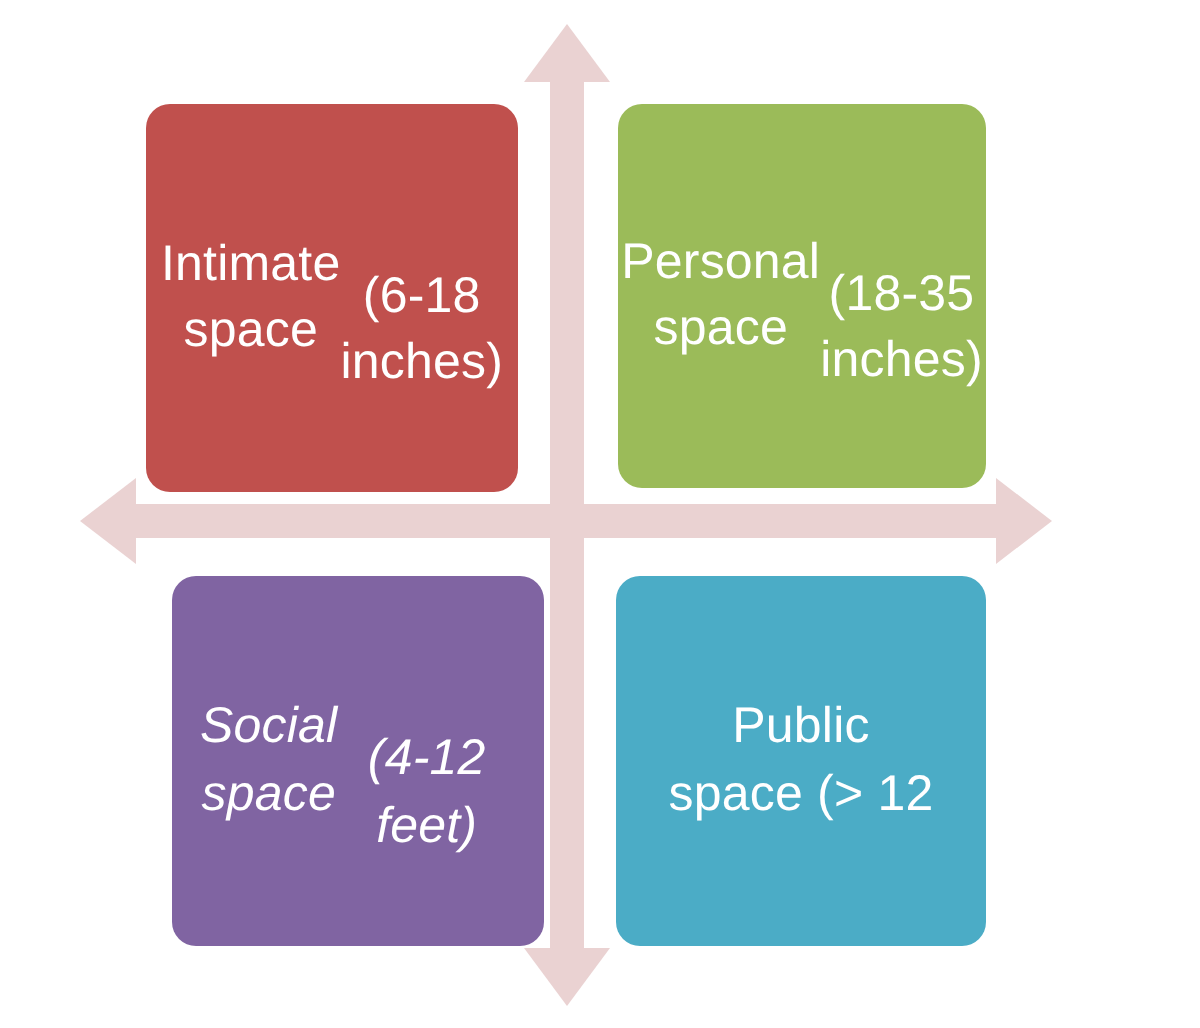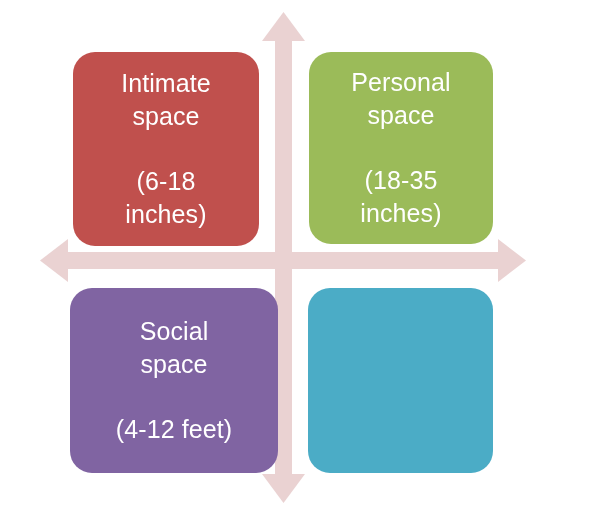--- a/index.html
+++ b/index.html
@@ -25,24 +25,23 @@
     left: 0;
     top: 0;
     width: 600px;
     height: 514px;
     pointer-events: none;
   }
 
   
   .quadrant {
     position: absolute;
-    border-radius: 22px;
+    border-radius: 12px;
     box-sizing: border-box;
     display: flex;
-    flex-direction: column;
     align-items: center;
     justify-content: center;
     text-align: center;
     color: #ffffff;
     padding: 6px 14px;
     z-index: 2;
   }
   .quadrant .q-line {
     display: block;
     font-size: 25px;
@@ -58,21 +57,21 @@
   }
 
   
   #quadrant-intimate {
     left: 73px;  top: 52px;  width: 186px; height: 194px;
   }
   #quadrant-personal {
     left: 309px; top: 52px;  width: 184px; height: 192px; text-align: center;
   }
   #quadrant-social {
-    left: 70px;  top: 288px; width: 208px; height: 185px;
+    left: 86px;  top: 288px; width: 186px; height: 185px; font-style: italic;
   }
   #quadrant-public {
     left: 308px; top: 288px; width: 185px; height: 185px;
   }
 
   
   #quadrant-public .q-detail {
     margin-top: 0;
   }
 </style>
@@ -112,15 +111,17 @@
 inches)</span>
   </div>
 
   <div class="quadrant" id="quadrant-social" style="background:#8064A2;">
     <span class="q-line q-title">Social
 space</span>
     <span class="q-line q-detail">(4-12 feet)</span>
   </div>
 
   <div class="quadrant" id="quadrant-public" style="background:#4BACC6;">
+    <span class="q-line q-title">Public
+space (&gt; 12</span>
   </div>
 
 </div>
 
 </body></html>

